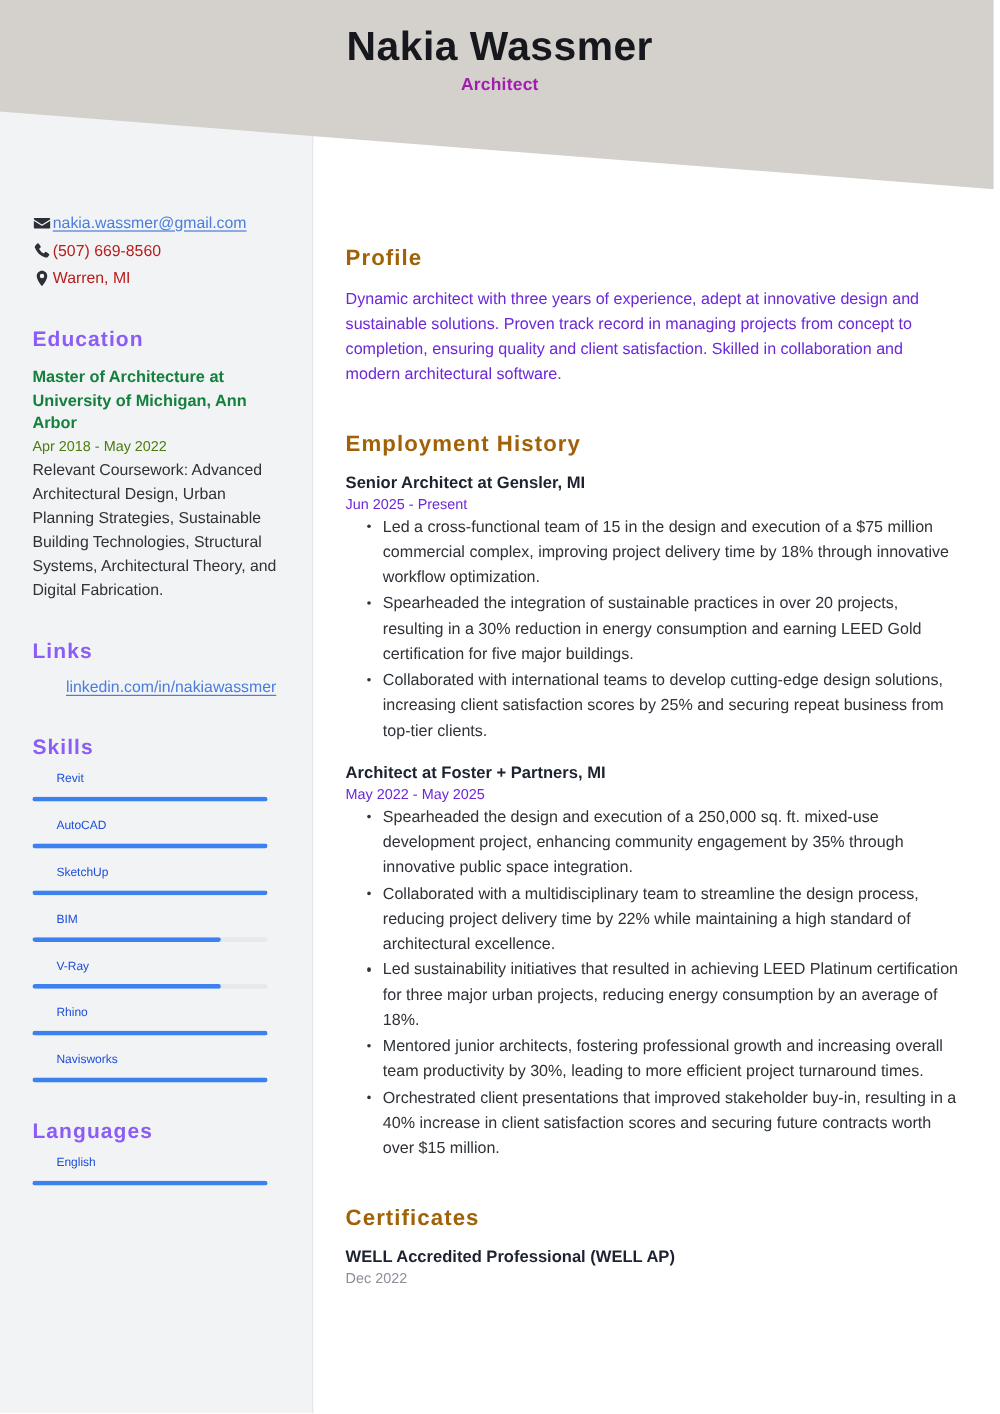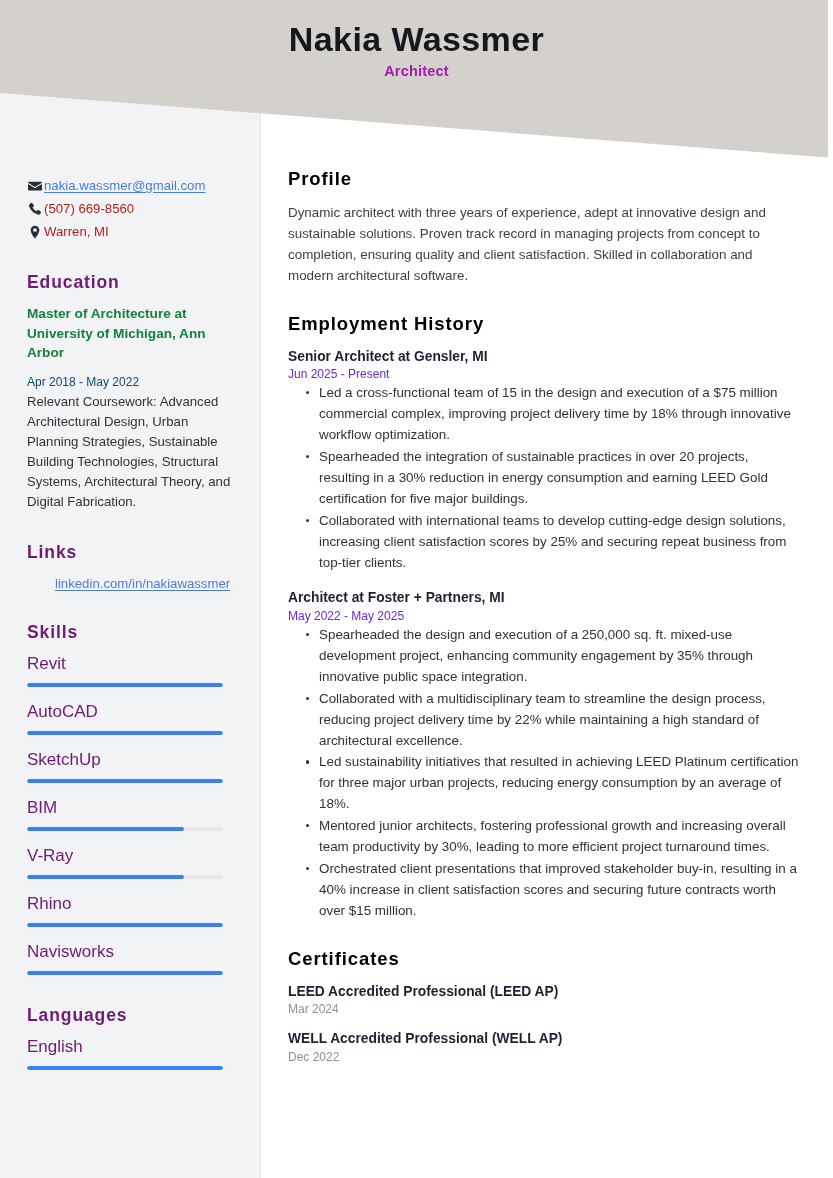--- a/index.html
+++ b/index.html
@@ -97,57 +97,58 @@
   .c-link {
     font-size: 13.2px;
     color: #4a7ddb;
     text-decoration: underline;
     text-underline-offset: 2px;
   }
 
   .side-h {
     font-size: 17.5px;
     font-weight: 700;
-    color: #701a75;
+    color: #8b5cf6;
     letter-spacing: 0.9px;
     margin: 30px 0 11px 0;
   }
 
   .edu-title {
     font-size: 13.6px;
     font-weight: 700;
     color: #15803d;
     line-height: 1.45;
   }
   .edu-date {
     font-size: 12px;
-    color: #0c4a6e;
-    margin-top: 12px;
+    color: #4d7c0f;
+    margin-top: 2px;
     margin-bottom: 3px;
   }
   .edu-desc {
     font-size: 13.2px;
     color: #2f3338;
     line-height: 1.52;
   }
 
   .link-row { margin-top: 2px; padding-left: 28px; }
   .link-a {
     font-size: 13.2px;
     color: #4a7ddb;
     text-decoration: underline;
     text-underline-offset: 2px;
   }
 
   
   .bar-item { margin-bottom: 15px; }
   .bar-label {
-    font-size: 17px;
-    color: #701a75;
+    font-size: 10px;
+    color: #1d4ed8;
     margin-bottom: 9px;
+    margin-left: 20px;
   }
   .bar-track {
     position: relative;
     width: 196px;
     height: 4px;
     border-radius: 2px;
     background: #e6e9ec;
     overflow: hidden;
   }
   .bar-fill {
@@ -163,29 +164,30 @@
     position: absolute;
     left: 261px; top: 0;
     width: 572px;
     padding: 168px 33px 0 27px;
     z-index: 2;
   }
 
   .main-h {
     font-size: 18.5px;
     font-weight: 700;
-    color: #000000;
+    color: #a16207;
     letter-spacing: 0.9px;
     margin-bottom: 13px;
+    margin-top: 36px;
   }
   .section { margin-bottom: 26px; }
 
   .profile-text {
     font-size: 13.4px;
-    color: #404040;
+    color: #6d28d9;
     line-height: 1.56;
   }
 
   .job { margin-bottom: 16px; }
   .job-title {
     font-size: 13.8px;
     font-weight: 700;
     color: #1c2230;
     line-height: 1.35;
   }
@@ -384,24 +386,20 @@
               <li>Orchestrated client presentations that improved stakeholder buy-in, resulting in a 40% increase in client satisfaction scores and securing future contracts worth over $15 million.</li>
             </ul>
           </div>
         </div>
     </div>
 
     <div class="section">
       <div class="main-h">Certificates</div>
       <div id="certs-list">
           <div class="cert">
-            <div class="cert-title">LEED Accredited Professional (LEED AP)</div>
-            <div class="cert-date">Mar 2024</div>
-          </div>
-          <div class="cert">
             <div class="cert-title">WELL Accredited Professional (WELL AP)</div>
             <div class="cert-date">Dec 2022</div>
           </div>
         </div>
     </div>
 
   </div>
 
 </div>
 

